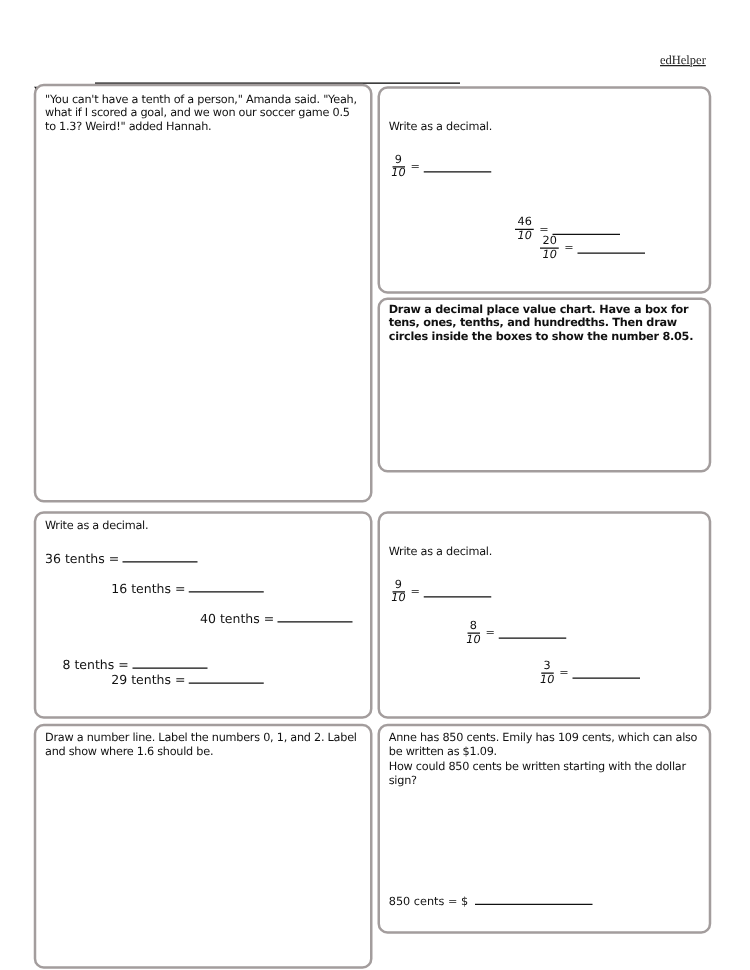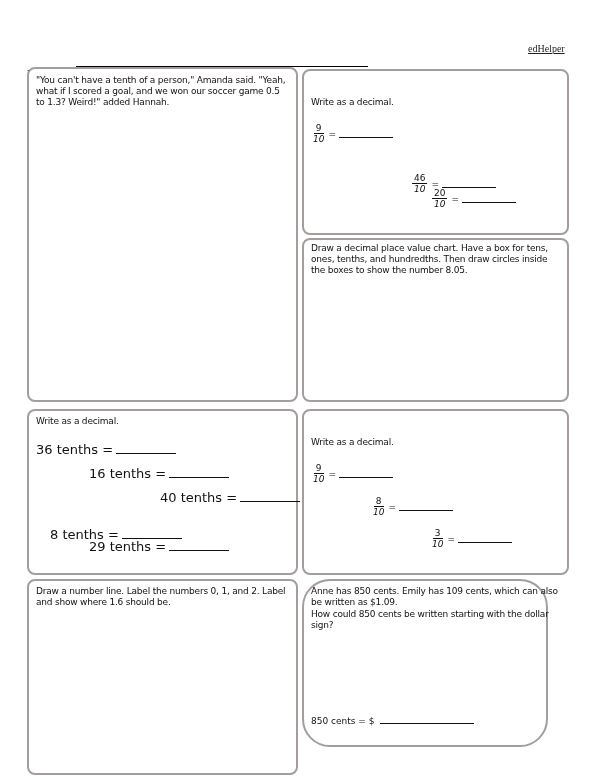--- a/index.html
+++ b/index.html
@@ -8,21 +8,21 @@
   .name-label{position:absolute;left:27px;top:68px;font-family:"Liberation Serif",serif;font-weight:bold;font-size:10px;}
   .name-line{position:absolute;left:76px;top:65px;width:292px;border-bottom:1px solid #000;height:1px;}
   .box{position:absolute;border:2px solid #a39d9d;border-radius:8px;box-sizing:border-box;background:#fff;}
   .txt{font-size:9px;line-height:11px;letter-spacing:-0.2px;}
   .p{position:absolute;left:7px;}
   .frac{position:absolute;display:flex;align-items:center;font-size:9px;}
   .frac .f{display:inline-flex;flex-direction:column;align-items:center;margin-right:4px;}
   .frac .num{border-bottom:1px solid #111;padding:0 2px;line-height:10px;}
   .frac .den{line-height:10px;font-style:italic;}
   .blank{display:inline-block;width:54px;border-bottom:1px solid #111;height:7px;margin-left:3px;}
-  .row{position:absolute;font-size:13px;white-space:nowrap;}
+  .row{position:absolute;font-size:10px;white-space:nowrap;}
   .row .blank{width:60px;}
   .ans{position:absolute;left:7px;font-size:9px;white-space:nowrap;}
   .ans .line{display:inline-block;width:94px;border-bottom:1px solid #111;margin-left:6px;height:8px;}
 </style>
 </head>
 <body>
 
 <div class="brand">edHelper</div>
 <div class="name-label">Name:</div>
 <div class="name-line"></div>
@@ -52,21 +52,21 @@
   <div class="frac" style="left:128px;top:117px;">
     <span class="f">
         <span class="num">20</span>
         <span class="den">10</span>
       </span>
     <span>=</span>
       <span class="blank"></span>
   </div>
 </div>
 
-<div class="box" style="left:302px;top:238px;width:267px;height:164px;">
+<div class="box" style="left:302px;top:238px;width:267px;height:140px;font-weight:bold;">
   <div class="p txt" style="top:3px;width:252px;">Draw a decimal place value chart. Have a box for tens, ones, tenths, and hundredths. Then draw circles inside the boxes to show the number 8.05.</div>
 </div>
 
 <div class="box" style="left:27px;top:409px;width:271px;height:166px;">
   <div class="p txt" style="top:5px;">Write as a decimal.</div>
   <div class="row" style="left:7px;top:31px;"><span>36 tenths =</span><span class="blank"></span></div>
   <div class="row" style="left:60px;top:55px;"><span>16 tenths =</span><span class="blank"></span></div>
   <div class="row" style="left:113px;top:79px;margin-left:18px;"><span>40 tenths =</span><span class="blank"></span></div>
   <div class="row" style="left:21px;top:104px;margin-top:12px;"><span>8 tenths =</span><span class="blank"></span></div>
   <div class="row" style="left:60px;top:128px;"><span>29 tenths =</span><span class="blank"></span></div>
@@ -97,19 +97,19 @@
       </span>
     <span>=</span>
       <span class="blank"></span>
   </div>
 </div>
 
 <div class="box" style="left:27px;top:579px;width:271px;height:196px;">
   <div class="p txt" style="top:5px;width:255px;">Draw a number line. Label the numbers 0, 1, and 2. Label and show where 1.6 should be.</div>
 </div>
 
-<div class="box" style="left:302px;top:579px;width:246px;height:168px;border-radius:28px;">
+<div class="box" style="left:302px;top:579px;width:267px;height:168px;">
   <div class="p txt" style="top:5px;width:252px;">Anne has 850 cents. Emily has 109 cents, which can also be written as $1.09.</div>
   <div class="p txt" style="top:28px;width:245px;">How could 850 cents be written starting with the dollar sign?</div>
   <div class="ans" style="top:134px;">
     <span>850 cents = $</span><span class="line"></span>
   </div>
 </div>
 
 </body></html>

